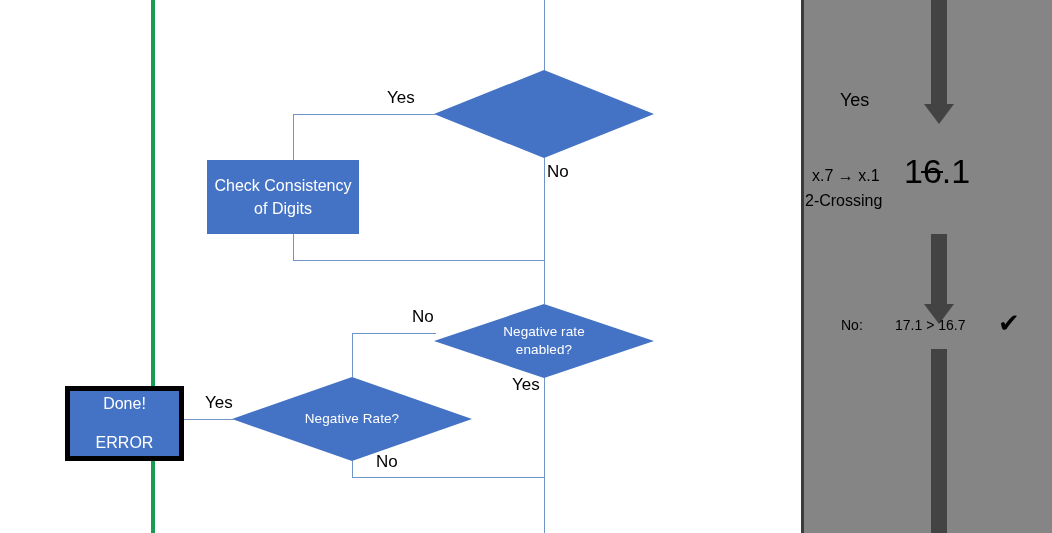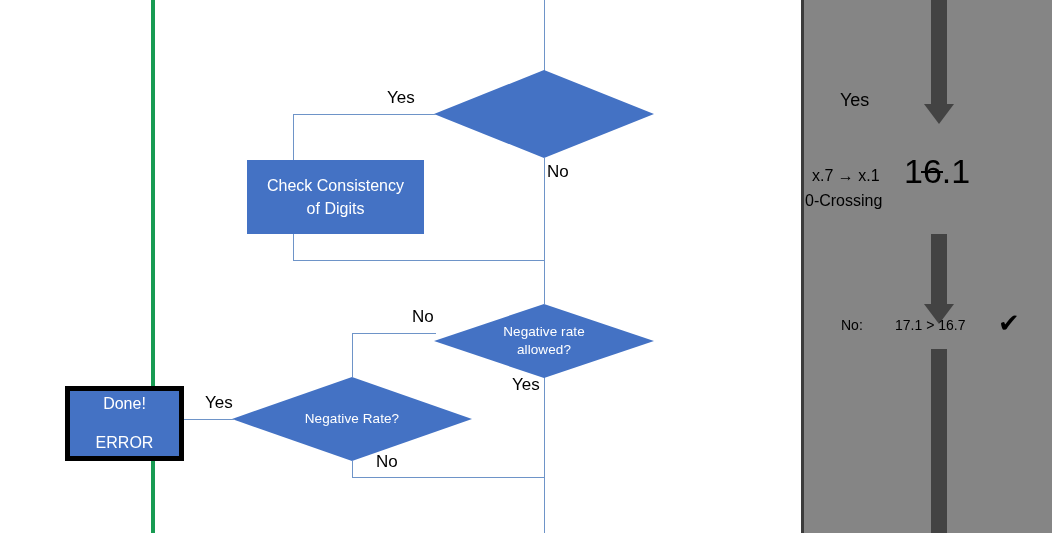--- a/index.html
+++ b/index.html
@@ -165,30 +165,30 @@
     <div class="shape"></div>
   </div>
 
   <div class="conn-h" style="left:293px; top:114px; width:143px;"></div>
   <div class="conn-v" style="left:293px; top:114px; height:46px;"></div>
 
   <div class="edge-label" style="left:387px; top:88px;">Yes</div>
 
   <div class="edge-label" style="left:547px; top:162px;">No</div>
 
-  <div class="proc-box" style="left:207px; top:160px; width:177px; height:74px;margin-left:40px;">Check Consistency
+  <div class="proc-box" style="left:207px; top:160px; width:152px; height:74px;">Check Consistency
 of Digits</div>
 
   <div class="conn-v" style="left:293px; top:234px; height:27px;"></div>
   <div class="conn-h" style="left:293px; top:260px; width:252px;"></div>
 
   <div class="diamond" style="left:434px; top:304px; width:220px; height:74px;">
     <div class="shape"></div>
     <div class="dlabel">Negative rate
-allowed?</div>
+enabled?</div>
   </div>
 
   <div class="conn-h" style="left:352px; top:333px; width:84px;"></div>
   <div class="conn-v" style="left:352px; top:333px; height:44px;"></div>
 
   <div class="edge-label" style="left:412px; top:307px;">No</div>
 
   <div class="edge-label" style="left:512px; top:375px;">Yes</div>
 
   <div class="diamond" style="left:232px; top:377px; width:240px; height:84px;">
@@ -211,21 +211,21 @@
   </div>
 
   <div class="gray-panel" style="left:801px; top:0px; width:251px; height:533px;">
 
     <div class="gp-arrow-shaft" style="left:127px; top:-6px; width:16px; height:110px;"></div>
     <div class="gp-arrow-head" style="left:120px; top:104px;"></div>
 
     <div class="gp-text gp-yes" style="left:36px; top:90px;">Yes</div>
 
     <div class="gp-text gp-smalllabel" style="left:8px; top:165px;">x.7 → x.1</div>
-    <div class="gp-text gp-smalllabel" style="left:1px; top:190px;">0-Crossing</div>
+    <div class="gp-text gp-smalllabel" style="left:1px; top:190px;">2-Crossing</div>
 
     <div class="gp-text gp-bignum strike-6" style="left:100px; top:152px;">16.1</div>
 
     <div class="gp-arrow-shaft" style="left:127px; top:234px; width:16px; height:72px;"></div>
     <div class="gp-arrow-head" style="left:120px; top:304px;"></div>
 
     <div class="gp-text gp-row" style="left:37px; top:317px;">No:</div>
     <div class="gp-text gp-row" style="left:91px; top:317px;">17.1 &gt; 16.7</div>
     <div class="gp-text gp-check" style="left:194px; top:310px;">✔</div>
 

